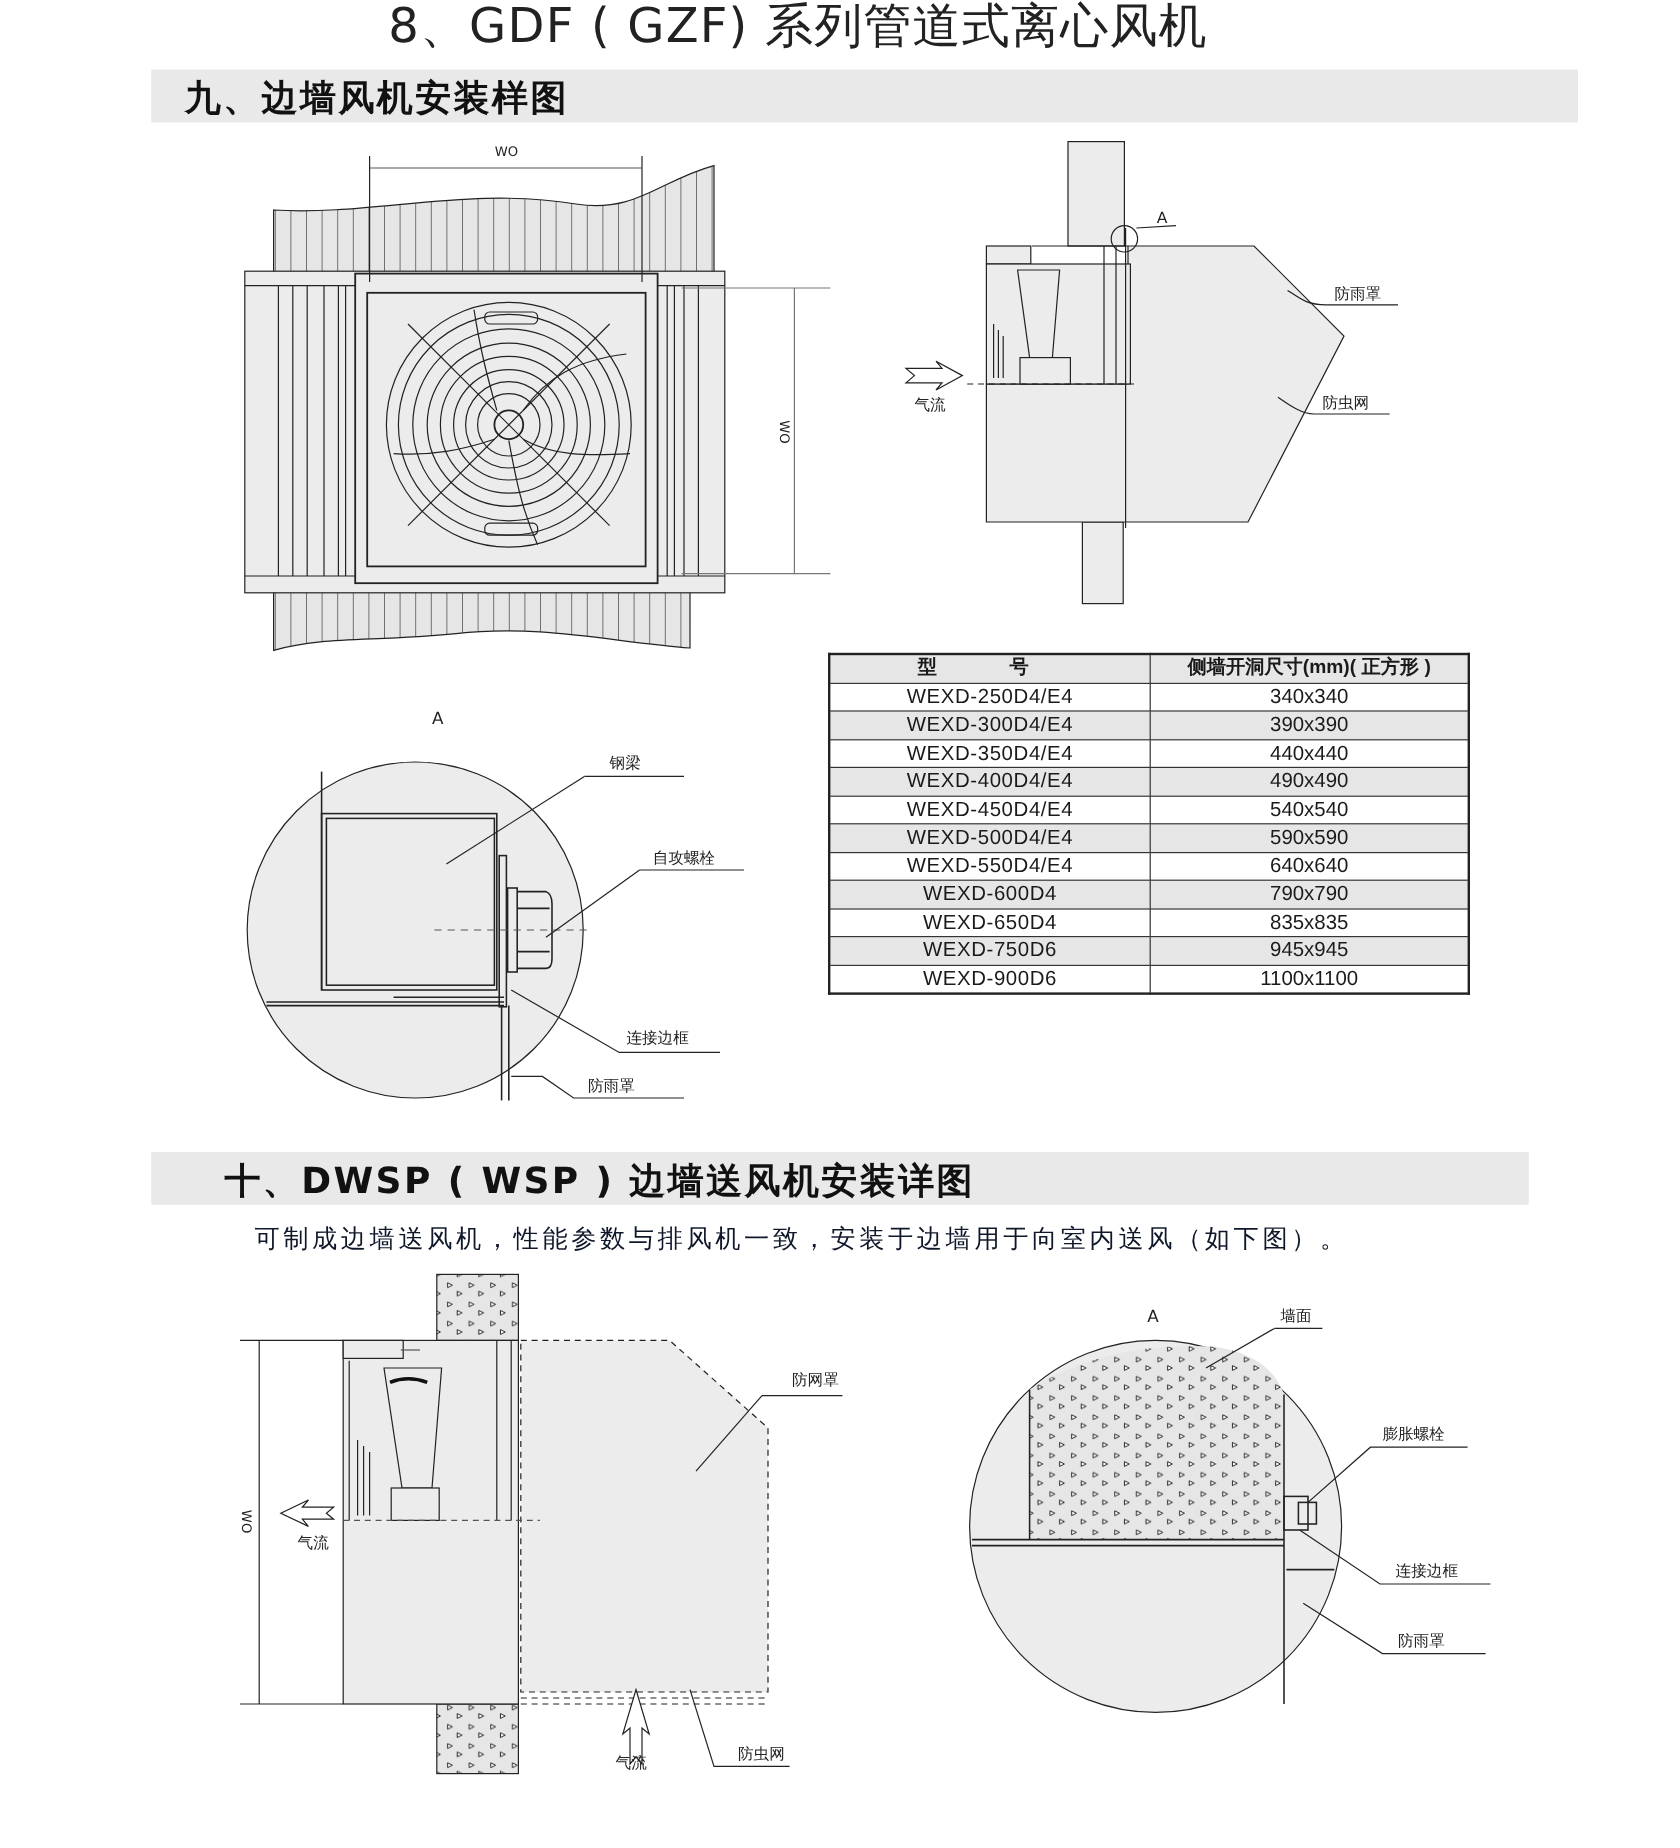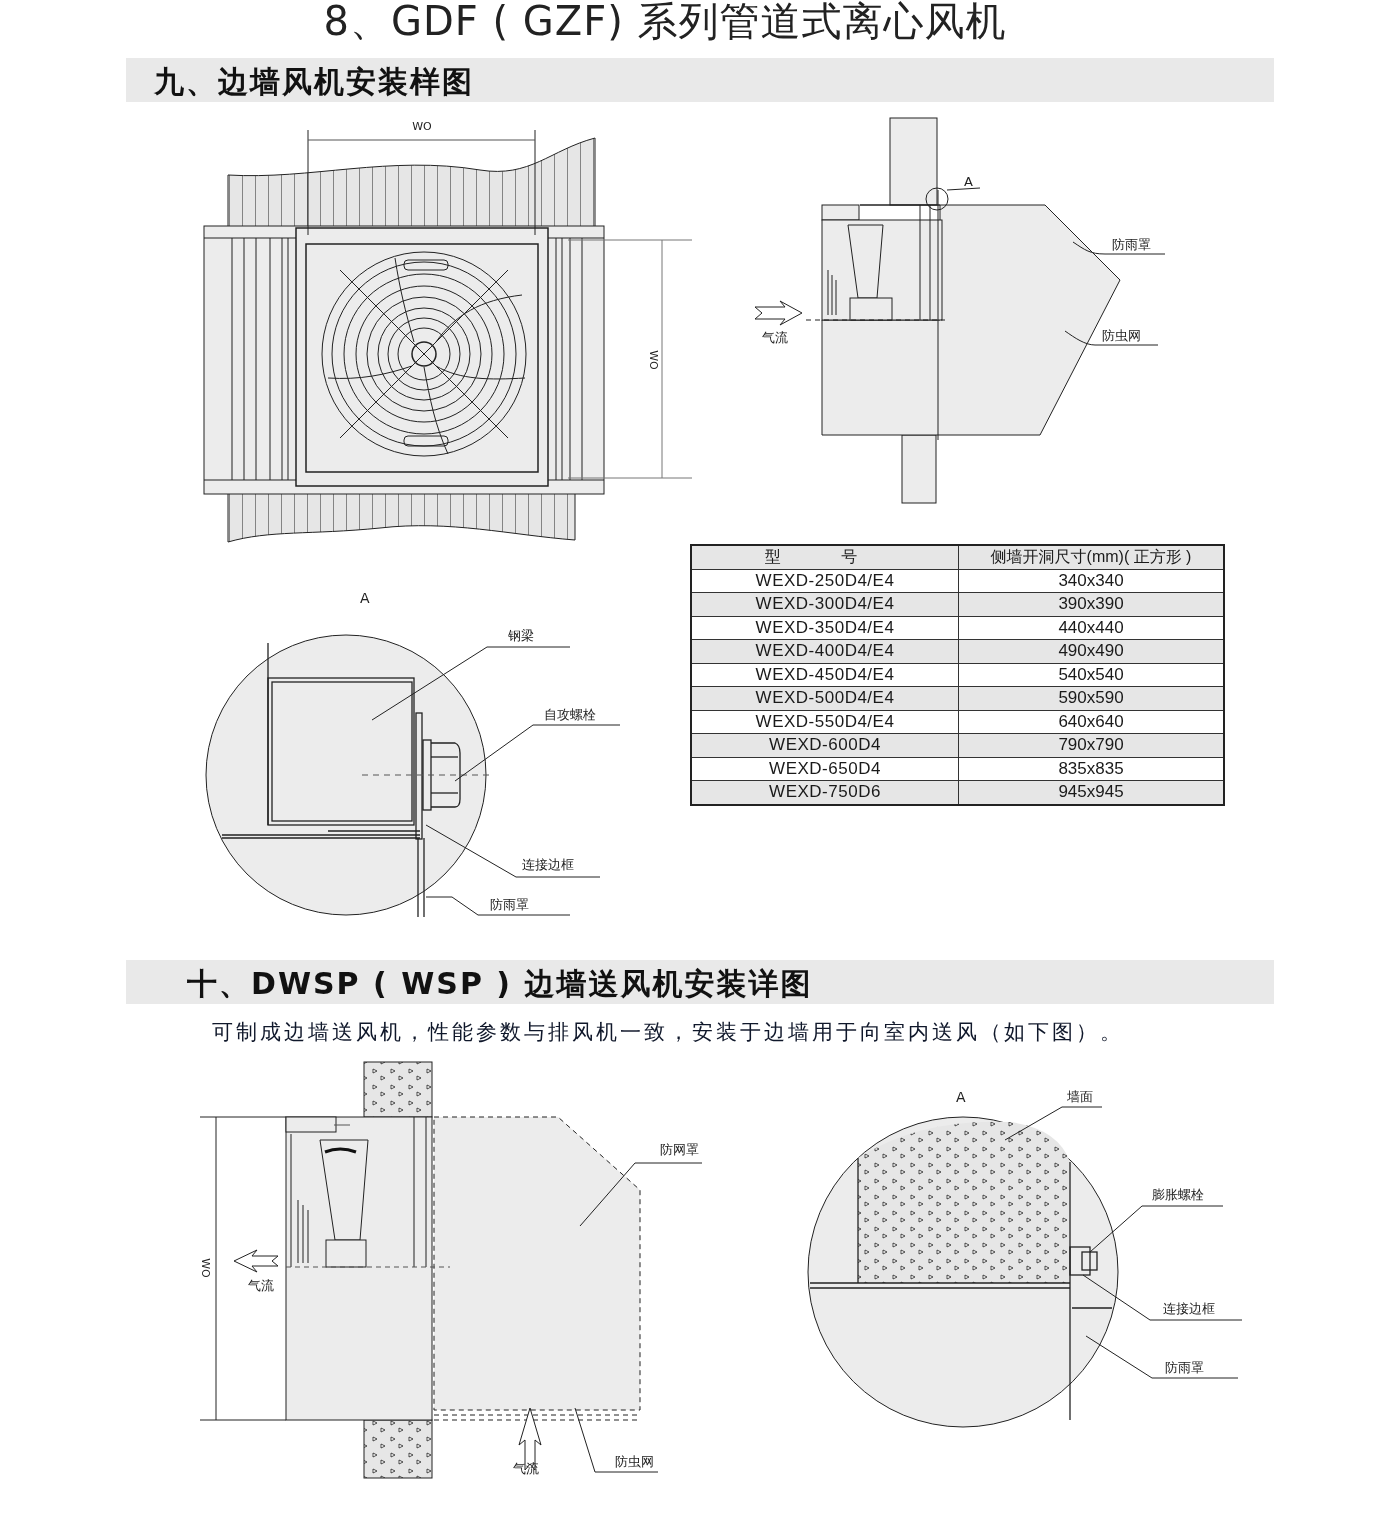--- a/index.html
+++ b/index.html
@@ -6,31 +6,31 @@
   body{width:1400px;height:1540px;position:relative;overflow:hidden;font-family:"DejaVu Sans",sans-serif;color:#1a1a1a;}
   .abs{position:absolute;}
   .page-title{left:0;width:1330px;top:-6px;text-align:center;font-size:40px;letter-spacing:1px;color:#222;font-family:"DejaVu Sans",sans-serif;}
   .band{left:126px;width:1148px;height:44px;background:#e9e9e9;}
   .band span{position:absolute;left:28px;top:4px;font-size:30px;font-weight:bold;color:#111;letter-spacing:2px;}
   .band2 span{left:28px;margin-left:33px;}
   .desc{left:212px;top:1018px;font-size:21px;letter-spacing:3px;color:#0f172a;}
   svg text{font-family:"DejaVu Sans",sans-serif;fill:#222;}
   table.spec{position:absolute;left:690px;top:544px;width:535px;border-collapse:collapse;border:2px solid #222;font-family:"Liberation Sans",sans-serif;}
   table.spec th, table.spec td{border:1px solid #333;height:22.5px;padding:0;text-align:center;font-size:17px;line-height:22px;}
-  table.spec th{font-weight:normal;background:#e6e6e6;font-size:16px;}
+  table.spec th{font-weight:bold;background:#e6e6e6;font-size:16px;}
   table.spec th:first-child{letter-spacing:28px;}
   table.spec tr:nth-child(even) td{background:#e6e6e6;}
   table.spec td:first-child{width:266px;letter-spacing:0.5px;}
 </style>
 </head>
 <body>
 
 <div class="abs page-title">8、GDF ( GZF) 系列管道式离心风机</div>
 
-<div class="abs band" style="top:58px;">
+<div class="abs band" style="top:58px;padding-left:41px;">
   <span>九、边墙风机安装样图</span>
 </div>
 
 <svg class="abs" style="left:190px;top:110px" width="520" height="440">
   <defs>
     <pattern id="vstripe" width="13" height="10" patternUnits="userSpaceOnUse">
       <rect width="13" height="10" fill="#e6e6e6"></rect>
       <line x1="0" y1="0" x2="0" y2="10" stroke="#222" stroke-width="1"></line>
     </pattern>
   </defs>
@@ -190,20 +190,24 @@
         <td>WEXD-600D4</td>
         <td>790x790</td>
       </tr>
     <tr>
         <td>WEXD-650D4</td>
         <td>835x835</td>
       </tr>
     <tr>
         <td>WEXD-750D6</td>
         <td>945x945</td>
+      </tr>
+    <tr>
+        <td>WEXD-900D6</td>
+        <td>1100x1100</td>
       </tr>
   </tbody>
 </table>
 
 <div class="abs band band2" style="top:960px;">
   <span>十、DWSP ( WSP ) 边墙送风机安装详图</span>
 </div>
 <div class="abs desc">可制成边墙送风机，性能参数与排风机一致，安装于边墙用于向室内送风（如下图）。</div>
 
 <svg class="abs" style="left:190px;top:1050px" width="540" height="440">

